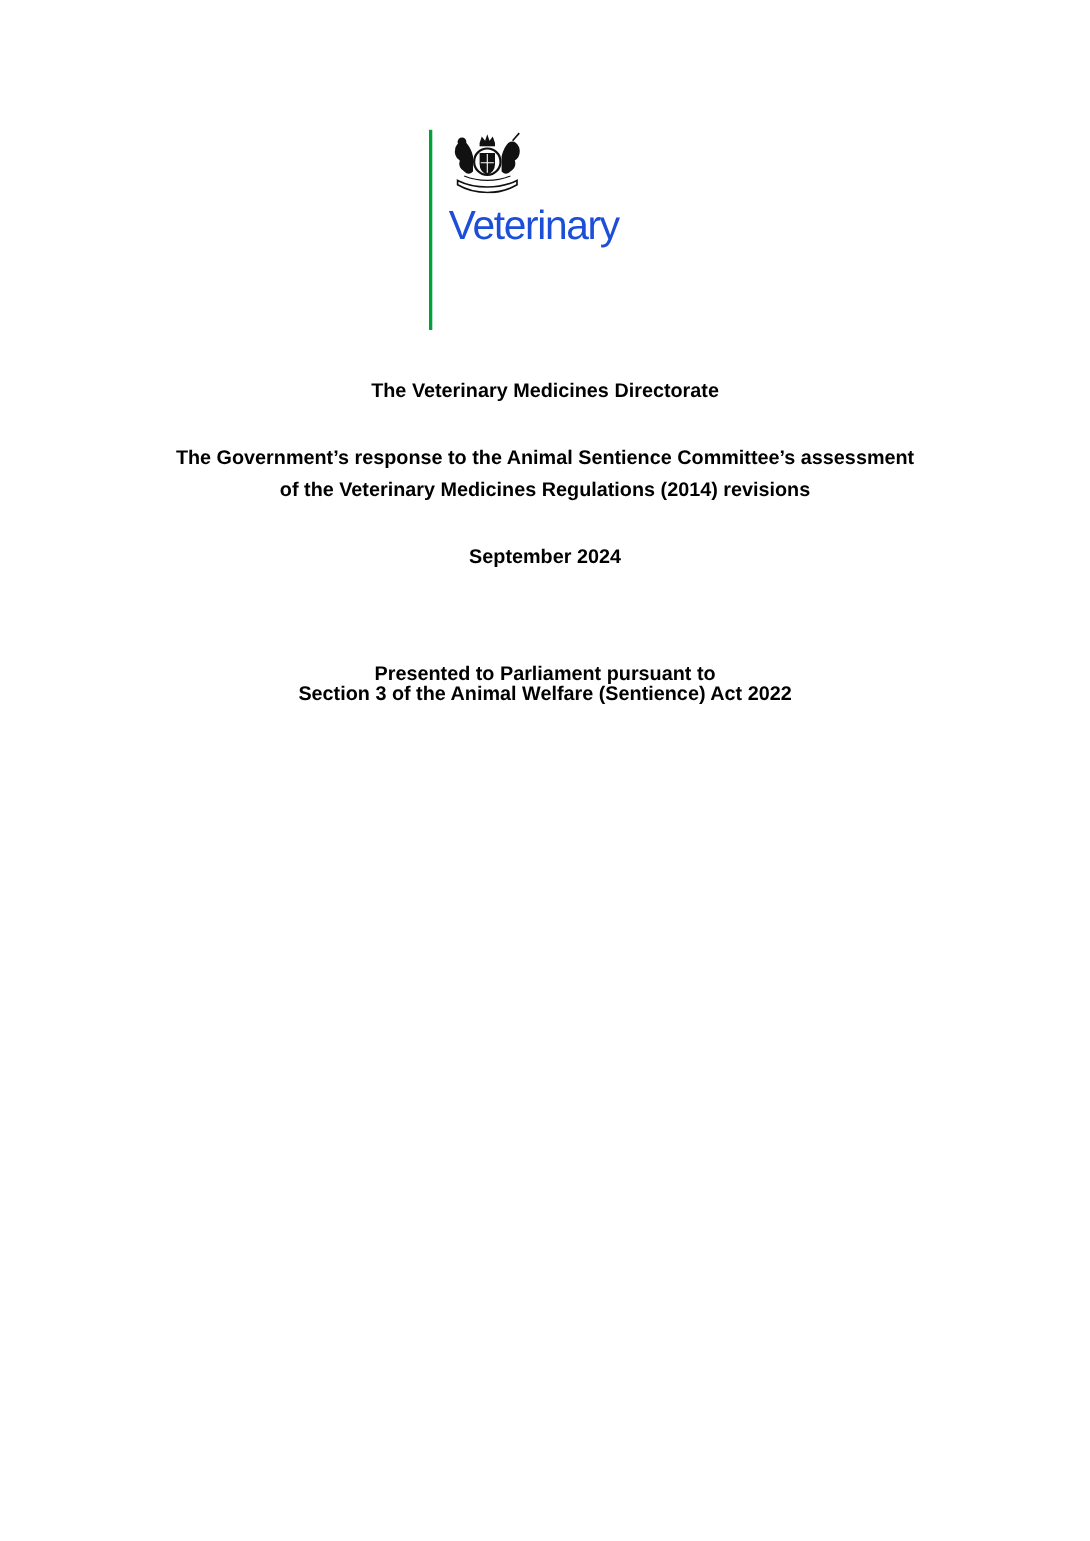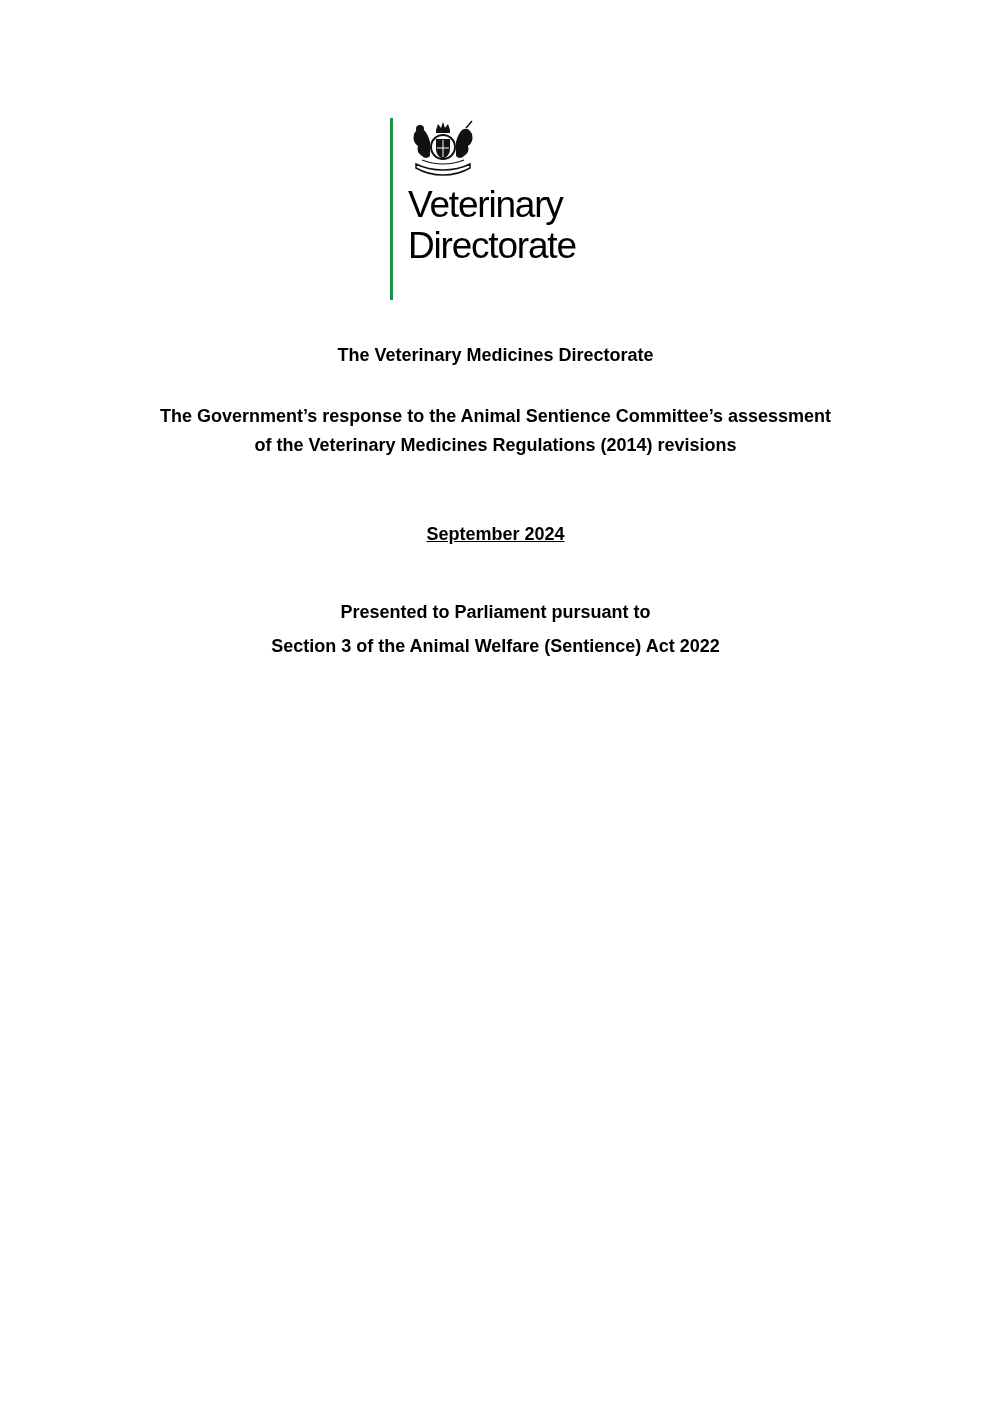--- a/index.html
+++ b/index.html
@@ -2,21 +2,21 @@
 <html><head>
   <meta charset="utf-8">
   <style>
     html, body { margin: 0; padding: 0; background: #ffffff; }
     body { width: 991px; height: 1401px; position: relative; overflow: hidden;
            font-family: "Liberation Sans", sans-serif; color: #000; }
     .logo { position: absolute; left: 390px; top: 118px; width: 220px; height: 184px; }
     .logo-bar { position: absolute; left: 0; top: 0; width: 3px; height: 182px; background: #00a33b; }
     .crest { position: absolute; left: 18px; top: 2px; width: 70px; height: 56px; }
     .logo-text { position: absolute; left: 18px; top: 66px; font-family: "Liberation Sans", sans-serif;
-                 font-size: 37px; line-height: 41px; letter-spacing: -1.2px; color: #000000; font-weight: 400; }
+                 font-size: 37px; line-height: 41px; letter-spacing: -1.2px; color: #1d4ed8; font-weight: 400; }
     .line { position: absolute; left: 0; width: 991px; text-align: center; font-weight: 700;
             font-size: 18px; line-height: 25px; }
   </style>
 </head>
 <body>
 
 <div class="logo">
   <div class="logo-bar"></div>
   <svg class="crest" viewBox="0 0 70 56">
 
@@ -32,22 +32,21 @@
     <circle cx="12" cy="9" r="4" fill="#111"></circle>
 
     <path d="M64 14 Q60 6 54 10 Q50 14 48 22 L48 36 Q52 40 56 36 Q62 32 60 26 Q66 22 64 14 Z" fill="#111"></path>
     <line x1="58" y1="8" x2="64" y2="1" stroke="#111" stroke-width="1.5"></line>
 
     <path d="M8 44 Q20 50 35 50 Q50 50 62 44 L62 48 Q50 55 35 55 Q20 55 8 48 Z" fill="none" stroke="#111" stroke-width="1.5"></path>
     <path d="M14 40 Q24 44 35 44 Q46 44 56 40" fill="none" stroke="#111" stroke-width="1.2"></path>
   </svg>
   <div class="logo-text">
     <div>Veterinary</div>
-    <div>Directorate</div>
   </div>
 </div>
 
 <div class="line" style="top:343px;">The Veterinary Medicines Directorate</div>
 <div class="line" style="top:404px;">The Government’s response to the Animal Sentience Committee’s assessment</div>
 <div class="line" style="top:433px;">of the Veterinary Medicines Regulations (2014) revisions</div>
-<div class="line" style="top:522px;text-decoration:underline;">September 2024</div>
+<div class="line" style="top:494px;">September 2024</div>
 <div class="line" style="top:600px;">Presented to Parliament pursuant to</div>
-<div class="line" style="top:618px;margin-top:16px;">Section 3 of the Animal Welfare (Sentience) Act 2022</div>
+<div class="line" style="top:618px;">Section 3 of the Animal Welfare (Sentience) Act 2022</div>
 
 </body></html>

